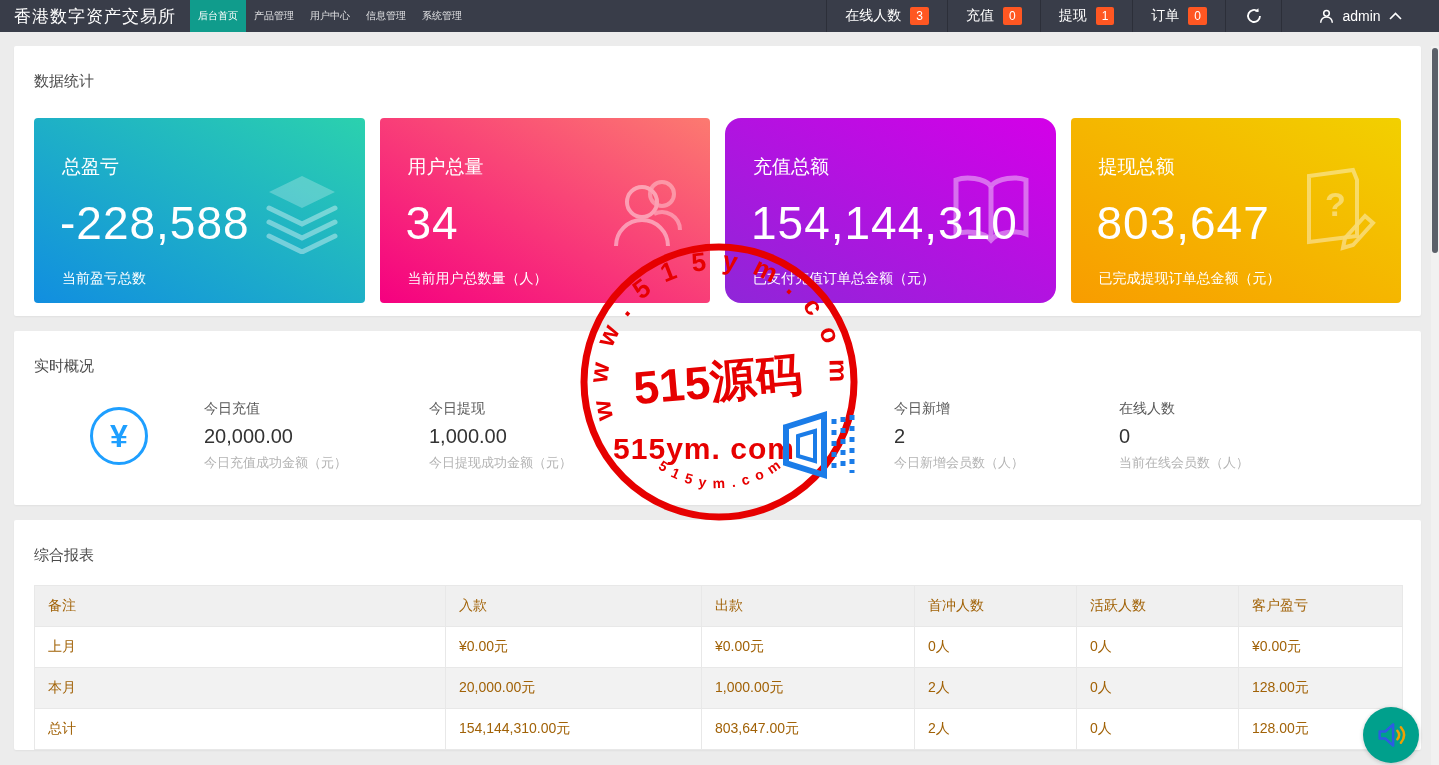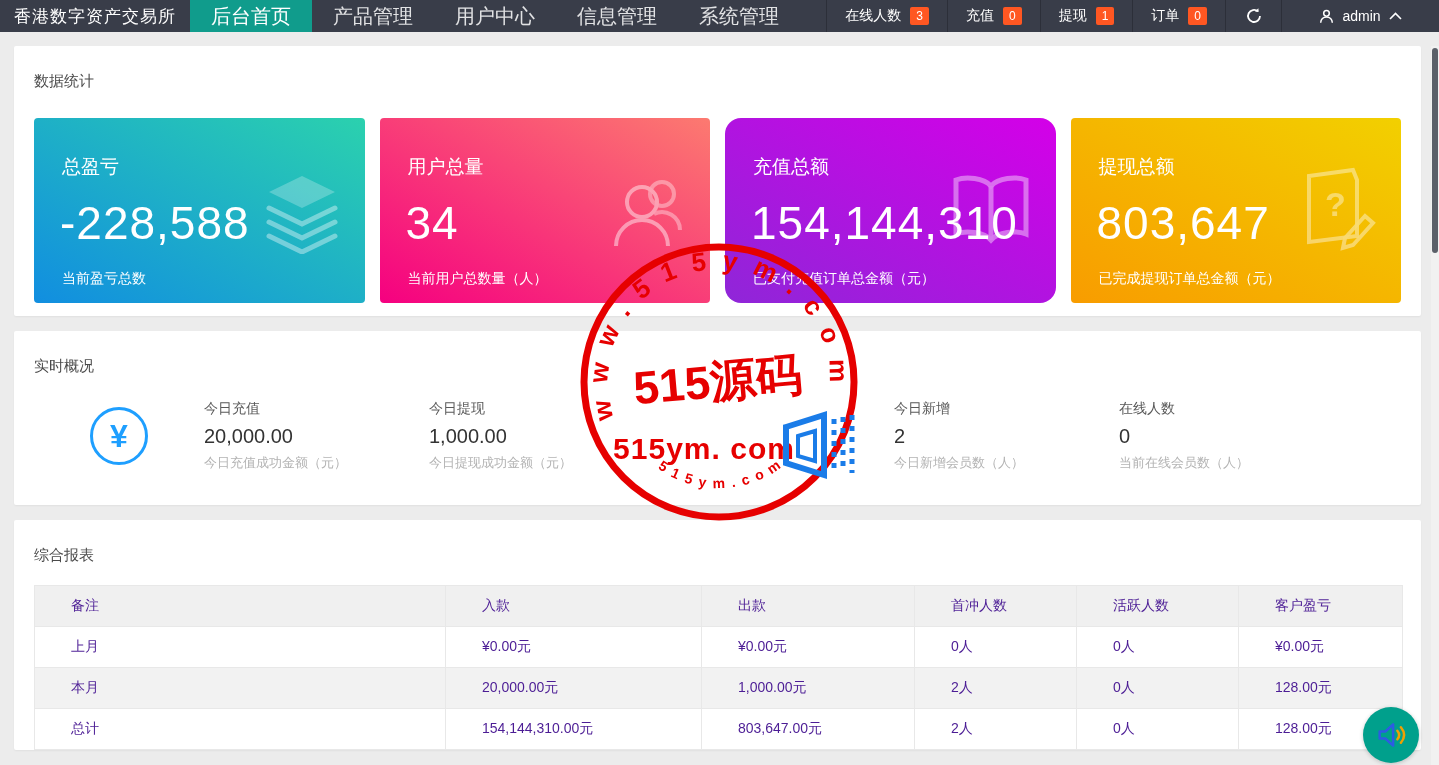--- a/index.html
+++ b/index.html
@@ -3,21 +3,21 @@
 <meta charset="utf-8">
 <style>
   * { margin:0; padding:0; box-sizing:border-box; }
   html,body { width:1439px; height:765px; overflow:hidden; }
   body { font-family:"Liberation Sans","DejaVu Sans",sans-serif; background:#ececec; position:relative; }
 
   
   .navbar { height:32px; background:#393d49; display:flex; align-items:stretch; color:#fff; position:relative; z-index:5; }
   .brand { padding:0 14px; display:flex; align-items:center; font-size:17px; letter-spacing:1px; white-space:nowrap; }
   .nav-menu { display:flex; align-items:stretch; }
-  .nav-item { padding:0 21px; display:flex; align-items:center; font-size:20px; color:rgba(255,255,255,.85); cursor:pointer; }
+  .nav-item { padding:0 8px; display:flex; align-items:center; font-size:10px; color:rgba(255,255,255,.85); cursor:pointer; }
   .nav-item.active { background:#109c8c; color:#fff; }
   .nav-spacer { flex:1; }
   .nav-right { display:flex; align-items:stretch; }
   .nav-cell { display:flex; align-items:center; justify-content:center; padding:0 18px; font-size:14px; border-left:1px solid rgba(0,0,0,.22); cursor:pointer; white-space:nowrap; }
   .badge { background:#ff5722; color:#fff; font-size:12px; line-height:1; padding:3px 6px; border-radius:2px; margin-left:9px; }
   .refresh-cell { width:56px; padding:0; font-size:19px; }
   .admin-cell { min-width:158px; gap:8px; }
   .icon-svg { display:block; }
 
   
@@ -37,21 +37,21 @@
   .rt-row { display:flex; align-items:center; margin-top:24px; padding-bottom:12px; }
   .yen-badge { width:58px; height:58px; border:3px solid #1e9fff; border-radius:50%; color:#1e9fff; font-size:32px; font-weight:bold; display:flex; align-items:center; justify-content:center; margin-left:56px; margin-right:56px; flex:none; }
   .rt-col { width:225px; flex:none; }
   .rt-col.big-gap { margin-left:240px; }
   .rt-label { font-size:14px; color:#595959; }
   .rt-value { font-size:20px; color:#333; margin:7px 0 6px; }
   .rt-desc { font-size:13px; color:#b3b3b3; }
 
   
   .report-table { width:100%; border-collapse:collapse; margin-top:20px; table-layout:fixed; }
-  .report-table th, .report-table td { border:1px solid #e8e8e8; font-size:14px; font-weight:normal; text-align:left; padding:11px 36px; color:#4c1d95; }
+  .report-table th, .report-table td { border:1px solid #e8e8e8; font-size:14px; font-weight:normal; text-align:left; padding:11px 13px; color:#a16207; }
   .report-table thead th { background:#f0f0f0; }
   .report-table tbody tr.stripe { background:#f2f2f2; }
   .col-0{width:411px}.col-1{width:256px}.col-2{width:213px}.col-3{width:162px}.col-4{width:162px}.col-5{width:164px}
 
   
   .stamp { position:absolute; left:576px; top:239px; width:286px; height:286px; z-index:20; pointer-events:none; }
 
   
   .float-audio { position:absolute; left:1363px; top:707px; width:56px; height:56px; border-radius:50%; background:#00a08c; display:flex; align-items:center; justify-content:center; z-index:30; cursor:pointer; box-shadow:0 1px 4px rgba(0,0,0,.2); }
 

